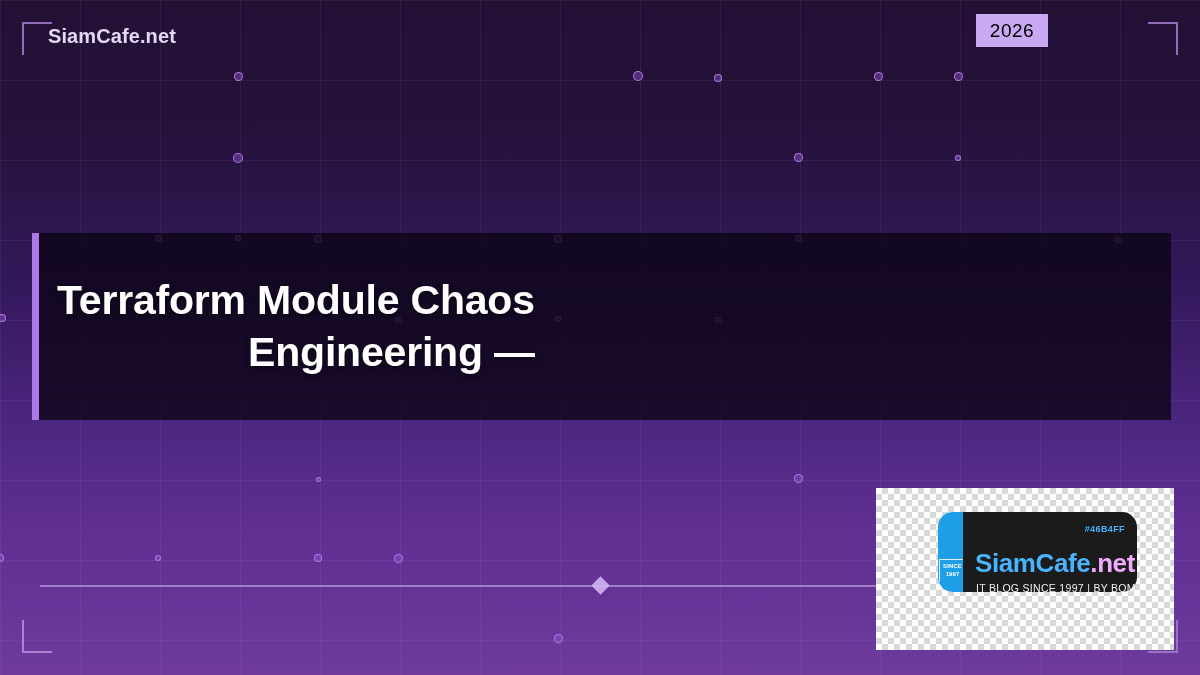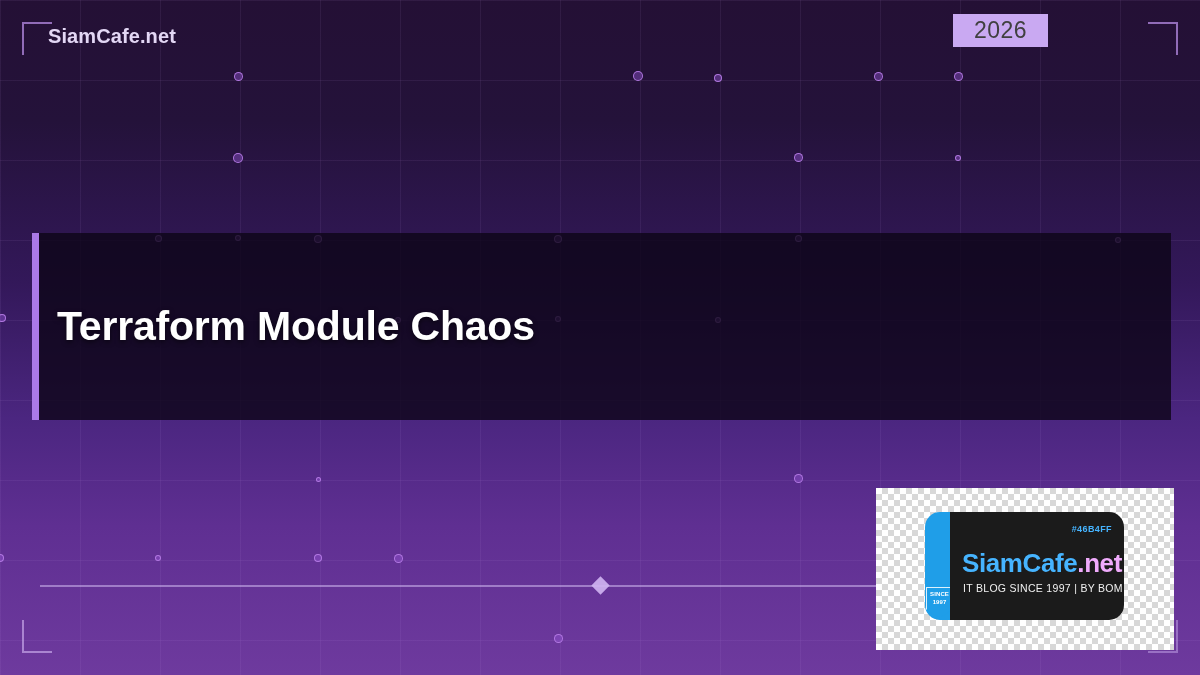--- a/index.html
+++ b/index.html
@@ -75,25 +75,25 @@
     font-weight: bold;
     letter-spacing: 0.1px;
     white-space: nowrap;
   }
 
   
   .year-badge {
     position: absolute;
     top: 14px;
     right: 152px;
-    width: 95px;
+    width: 72px;
     height: 33px;
     background: #c9a9f2;
-    color: #404040;
-    font-size: 23px;
+    color: #000000;
+    font-size: 19px;
     letter-spacing: 0.5px;
     display: flex;
     align-items: center;
     justify-content: center;
   }
 
   
   .title-band {
     position: absolute;
     left: 32px;
@@ -165,24 +165,24 @@
     background-color: #ffffff;
     background-image:
       linear-gradient(45deg, #d8d8d8 25%, transparent 25%, transparent 75%, #d8d8d8 75%),
       linear-gradient(45deg, #d8d8d8 25%, transparent 25%, transparent 75%, #d8d8d8 75%);
     background-size: 12px 12px;
     background-position: 0 0, 6px 6px;
     overflow: hidden;
   }
   .logo-inner {
     position: absolute;
-    left: 49px;
+    left: 62px;
     top: 24px;
     width: 199px;
-    height: 108px;
+    height: 80px;
     display: flex;
   }
   .logo-stripe {
     position: relative;
     width: 25px;
     background: #1f9ee8;
     border-top-left-radius: 15px;
     border-bottom-left-radius: 15px;
     flex: none;
   }
@@ -287,20 +287,21 @@
   <div class="bracket br"></div>
 
   <div class="brand">SiamCafe.net</div>
 
   <div class="year-badge">2026</div>
 
   <div class="title-band">
     <div class="title-accent"></div>
     <div class="title-text">
       <span class="ln">Terraform Module Chaos</span>
+      <span class="ln">Engineering —</span>
     </div>
   </div>
 
   <div class="divider"></div>
   <div class="diamond"></div>
 
 
   <div class="logo-card">
     <div class="logo-inner">
       <div class="logo-stripe">

